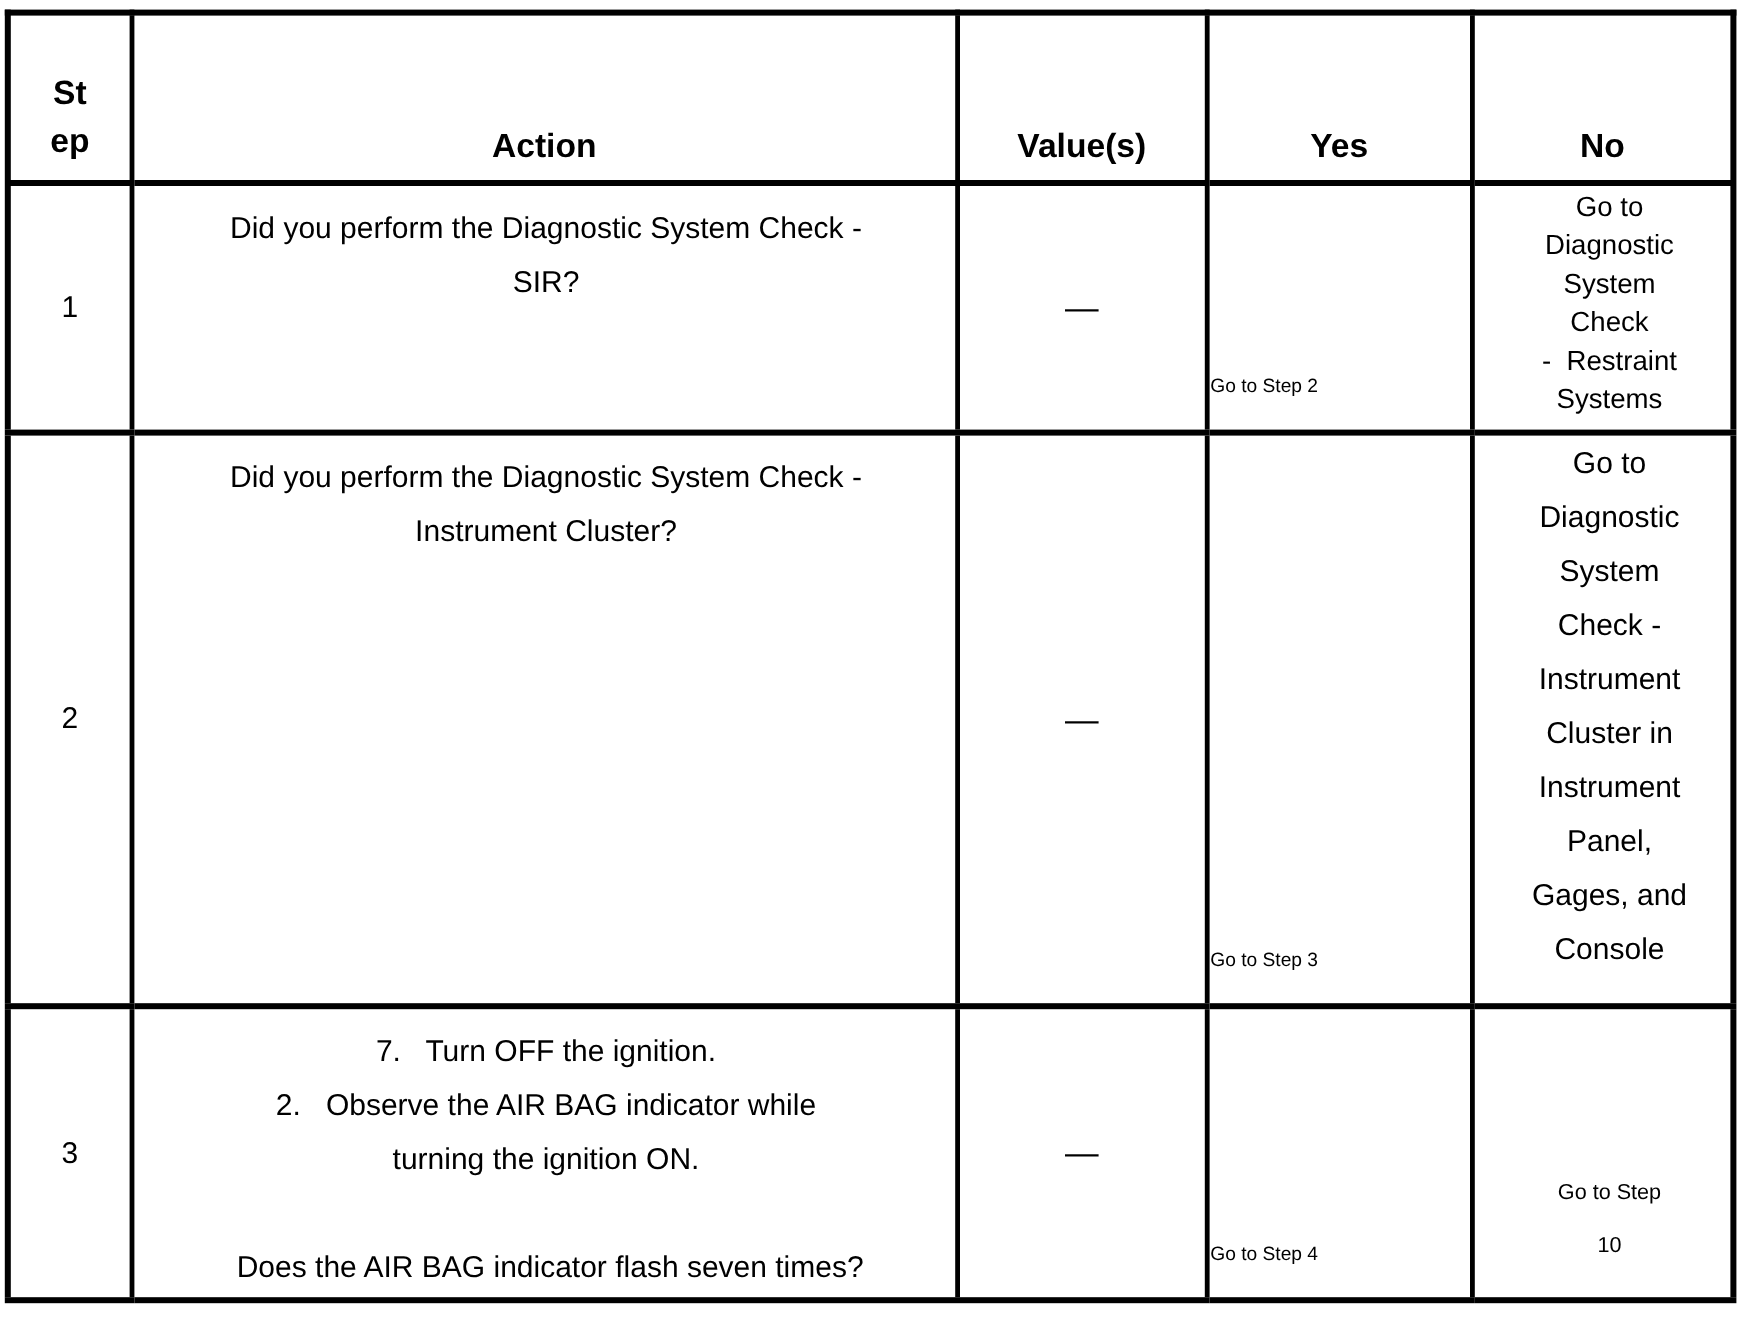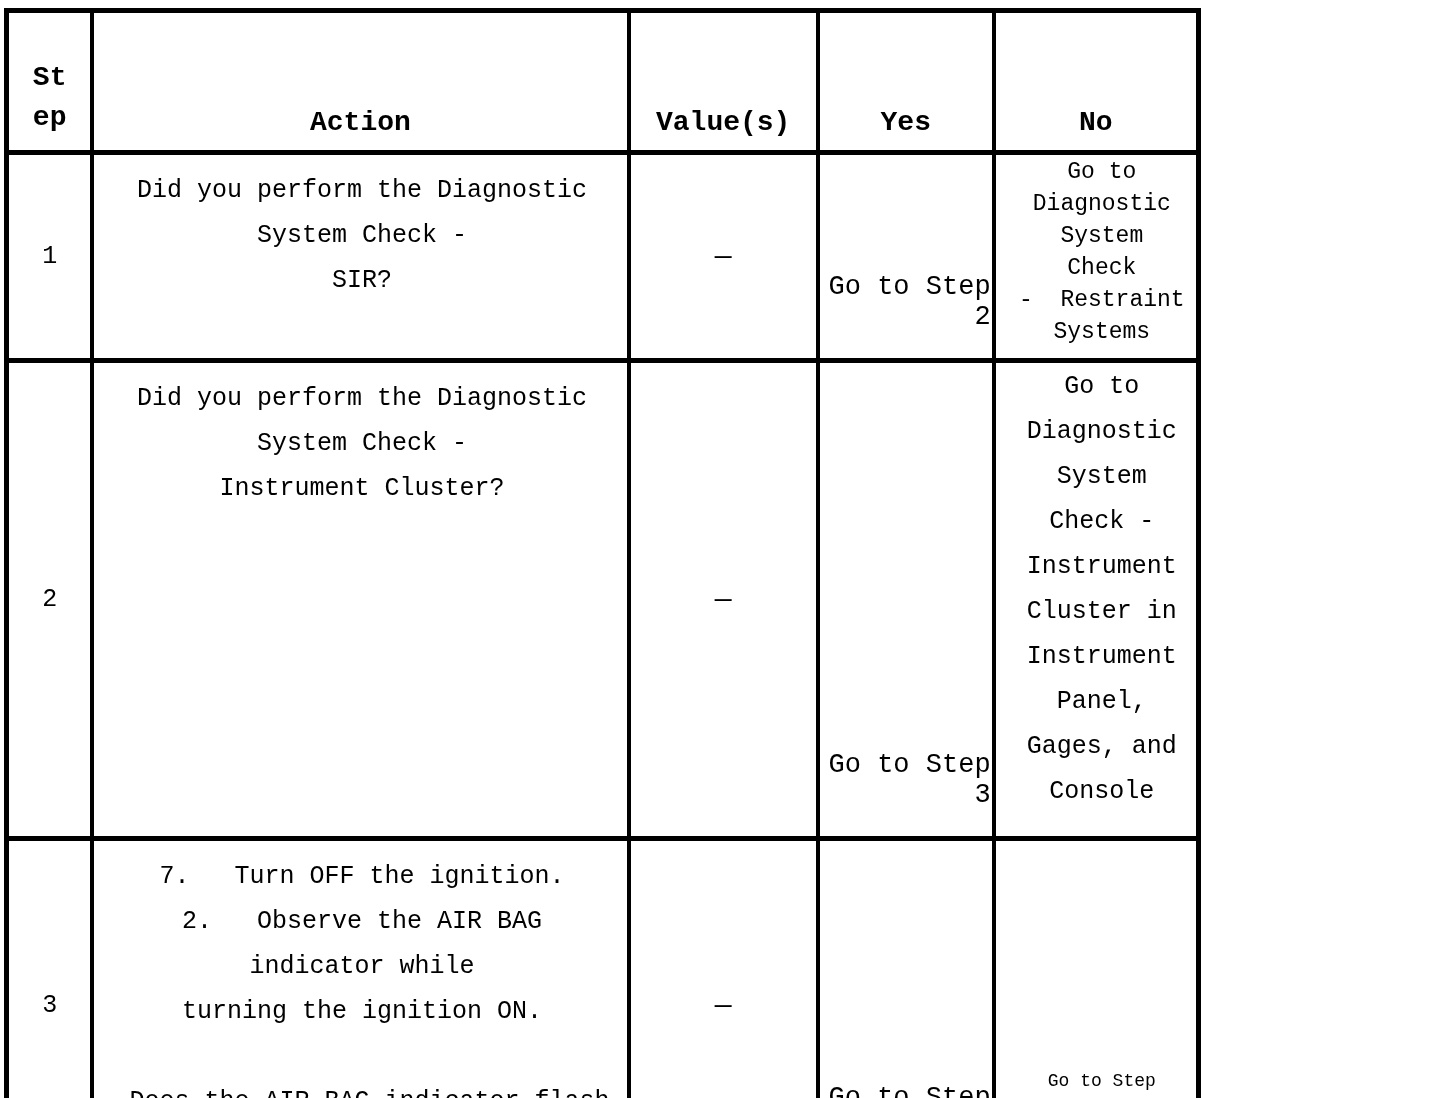--- a/index.html
+++ b/index.html
@@ -2,24 +2,24 @@
 <html><head>
 <meta charset="utf-8">
 <style>
   html, body {
     margin: 0;
     padding: 0;
     background: #ffffff;
   }
   .page {
     position: relative;
-    width: 1201px;
+    width: 1456px;
     height: 1098px;
     background: #ffffff;
-    font-family: Liberation Mono, monospace;
+    font-family: Liberation Sans, sans-serif;
     color: #000000;
   }
   table.diag {
     position: absolute;
     left: 4px;
     top: 8px;
     border-collapse: collapse;
     table-layout: fixed;
     background: #ffffff;
     border: 5px solid #000000;
@@ -65,23 +65,23 @@
     line-height: 45px;
     padding: 13px 14px 0 17px;
     white-space: pre-wrap;
   }
   td.value-cell {
     text-align: center;
     vertical-align: middle;
     font-size: 28px;
   }
   td.yes-cell {
-    text-align: right;
+    text-align: left;
     vertical-align: bottom;
-    font-size: 27px;
+    font-size: 16px;
     padding-bottom: 26px;
   }
   td.no-cell {
     text-align: center;
     vertical-align: bottom;
     white-space: pre-wrap;
     padding-left: 16px;
     padding-right: 4px;
   }
   td.no-r1 { font-size: 23px; line-height: 32px; padding-bottom: 10px; }

